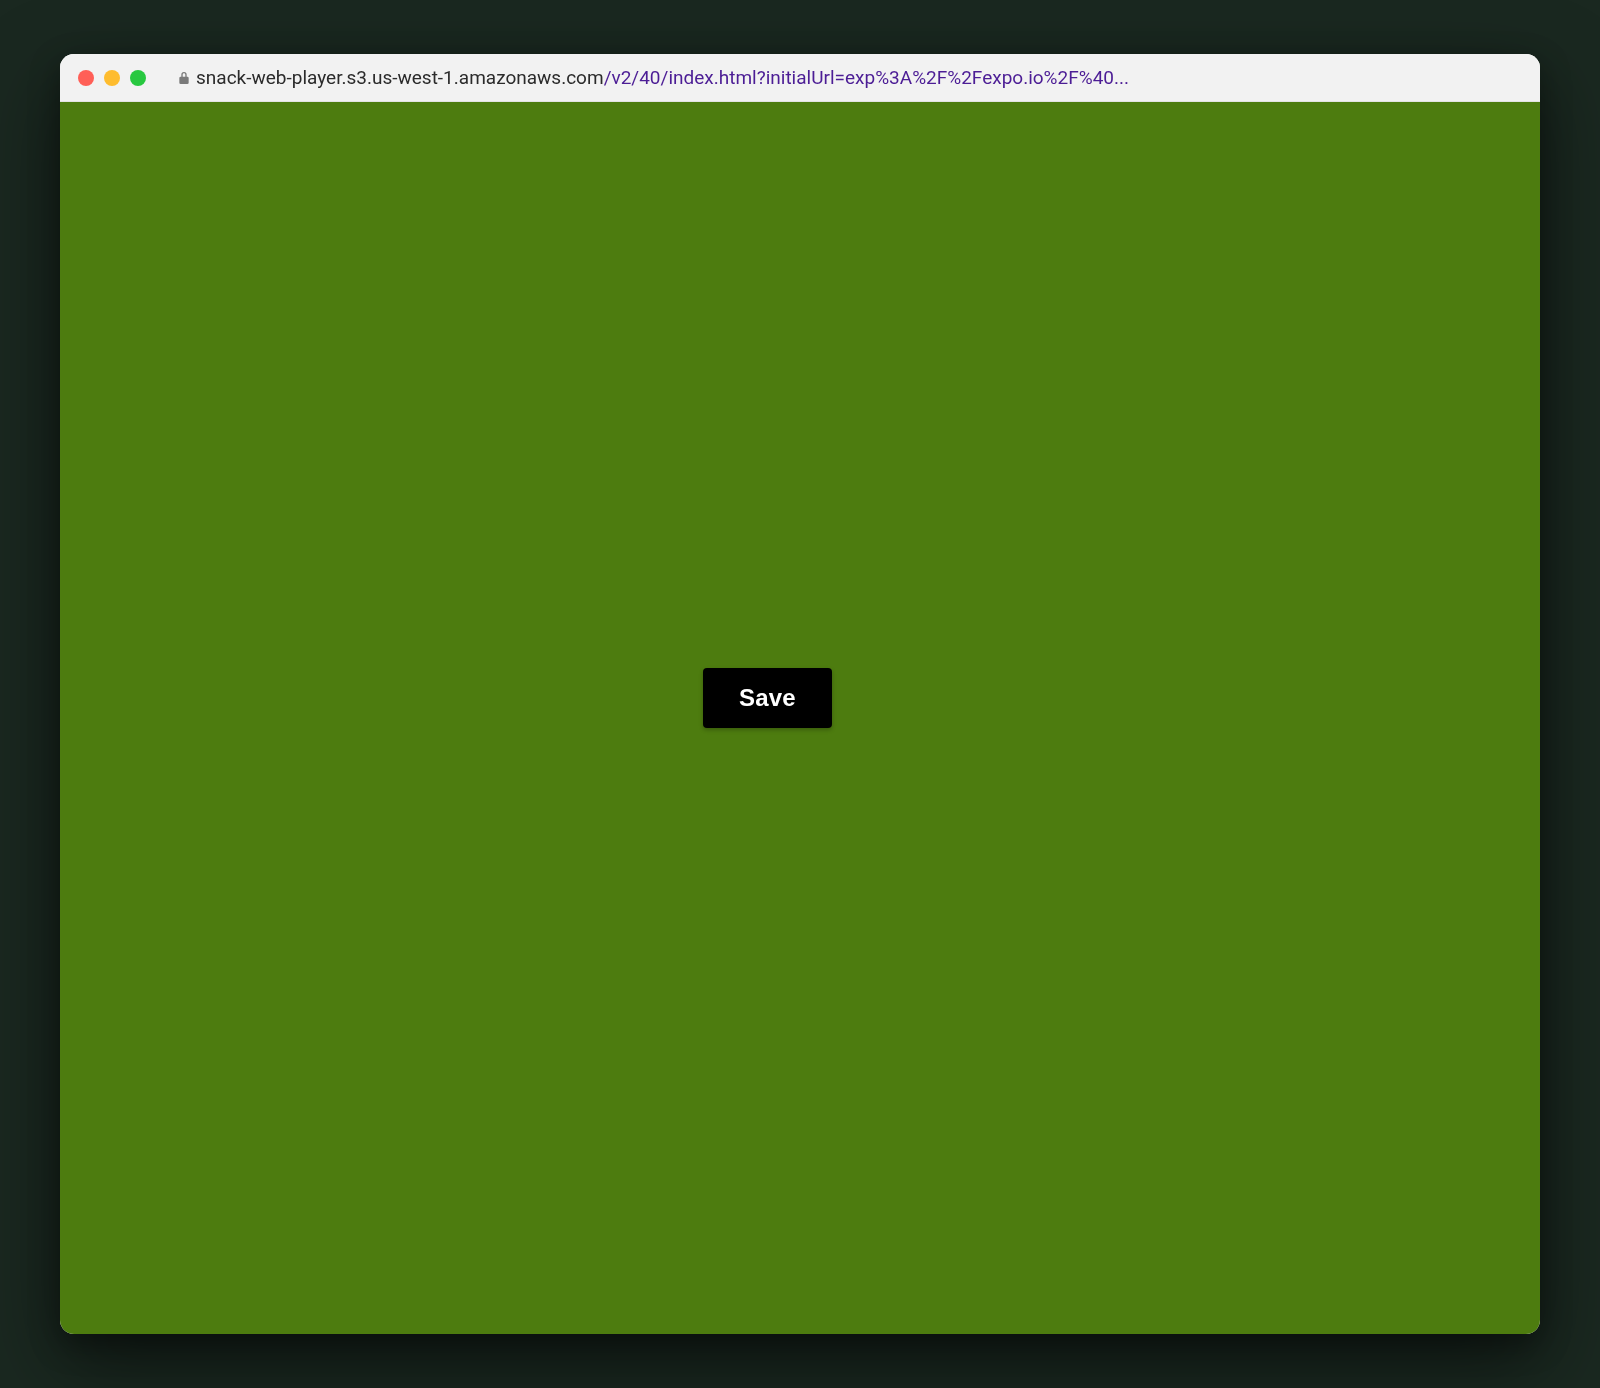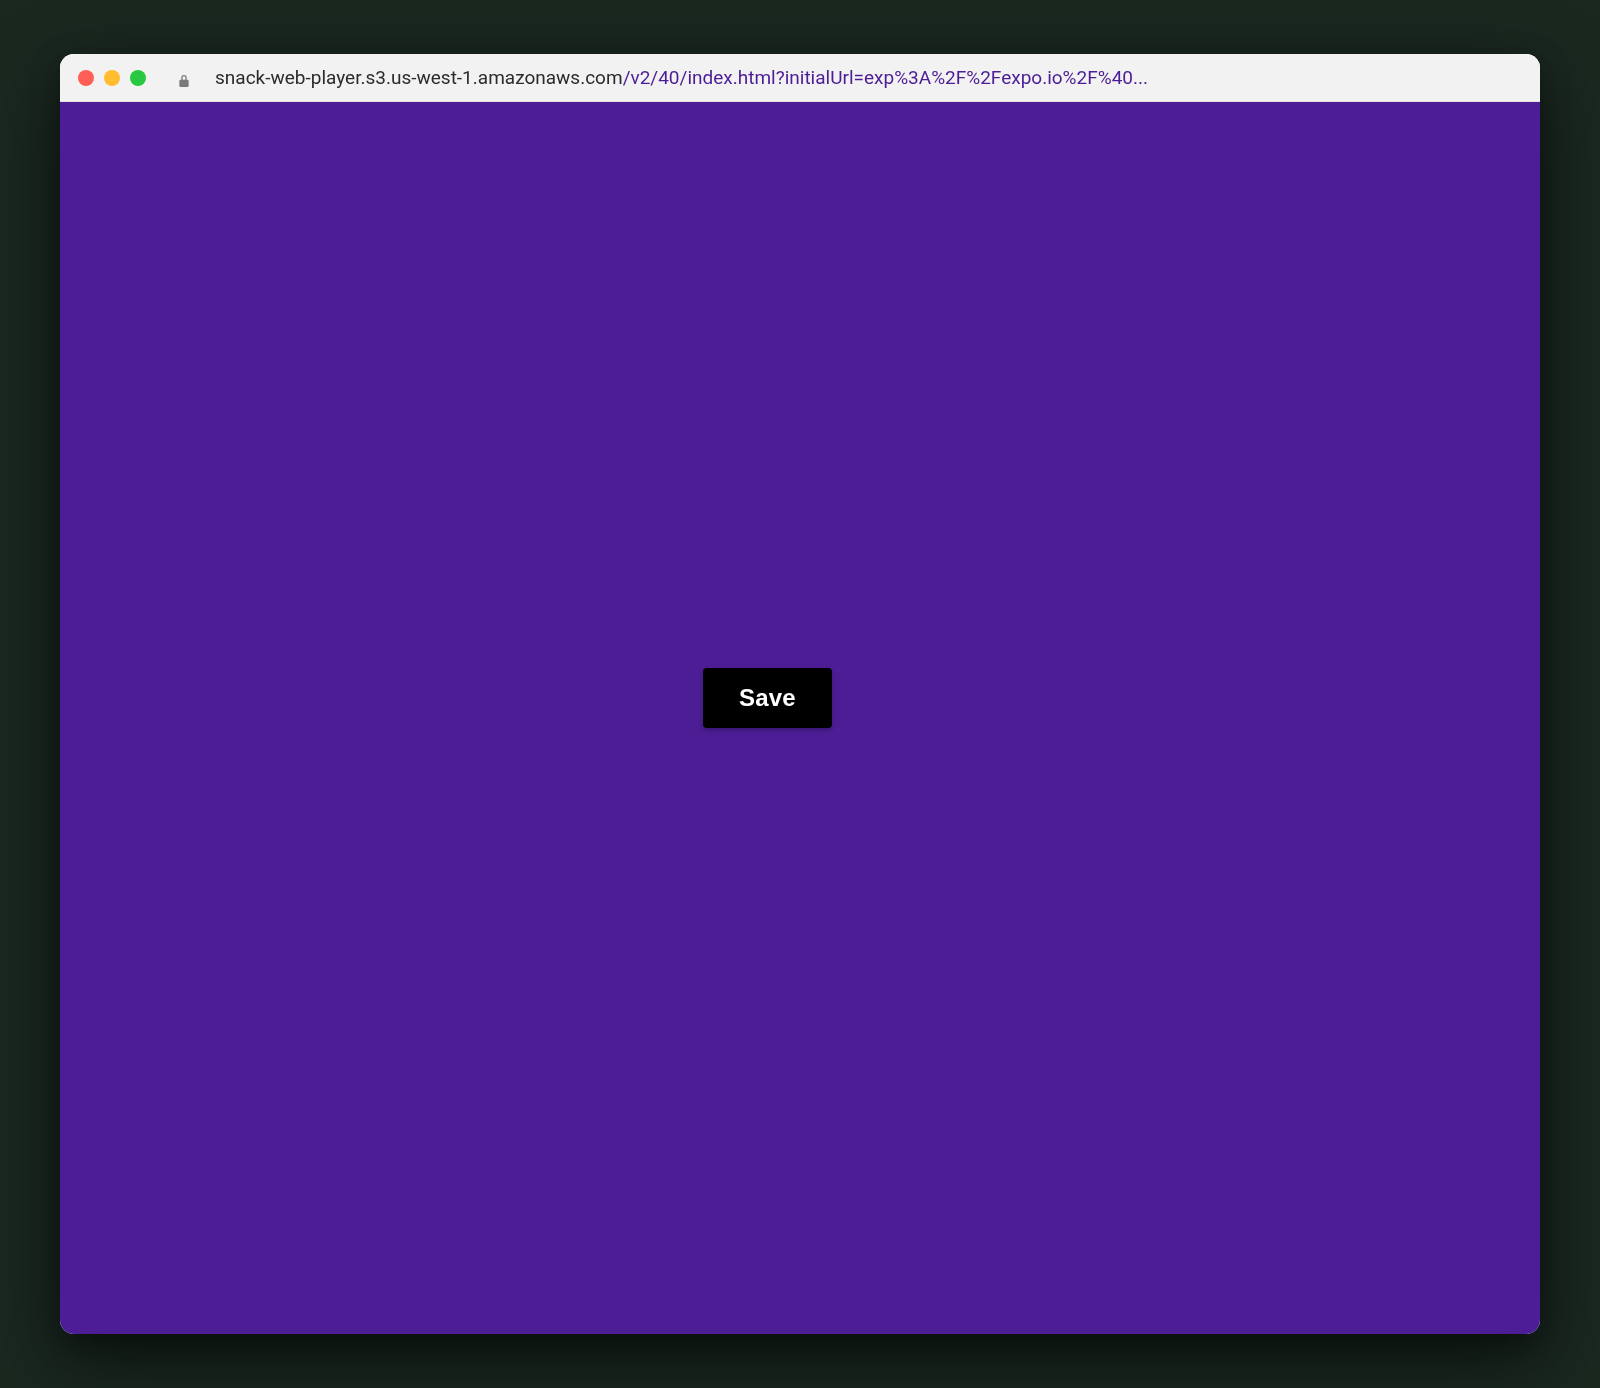--- a/index.html
+++ b/index.html
@@ -49,22 +49,22 @@
       width: 16px;
       height: 16px;
       border-radius: 50%;
     }
     .traffic-light.red { background: #ff5f57; }
     .traffic-light.yellow { background: #febc2e; }
     .traffic-light.green { background: #28c840; }
 
     .address-area {
       display: flex;
-      align-items: flex-end;
-      gap: 23px;
+      align-items: center;
+      gap: 4px;
       margin-left: 20px;
       flex: 1;
       min-width: 0;
     }
 
     .lock-icon {
       color: #7a7a7a;
       display: inline-flex;
       align-items: center;
       justify-content: center;
@@ -79,21 +79,21 @@
       display: flex;
       align-items: baseline;
     }
 
     .url-host { color: #2b2b2b; }
     .url-path { color: #4c1d95; }
 
     .content {
       position: relative;
       flex: 1;
-      background: #4c1d95;
+      background: #4d7c0f;
     }
 
     .save-button {
       position: absolute;
       left: 643px;
       top: 566px;
       background: #000000;
       color: #ffffff;
       font-size: 24px;
       font-weight: 700;

